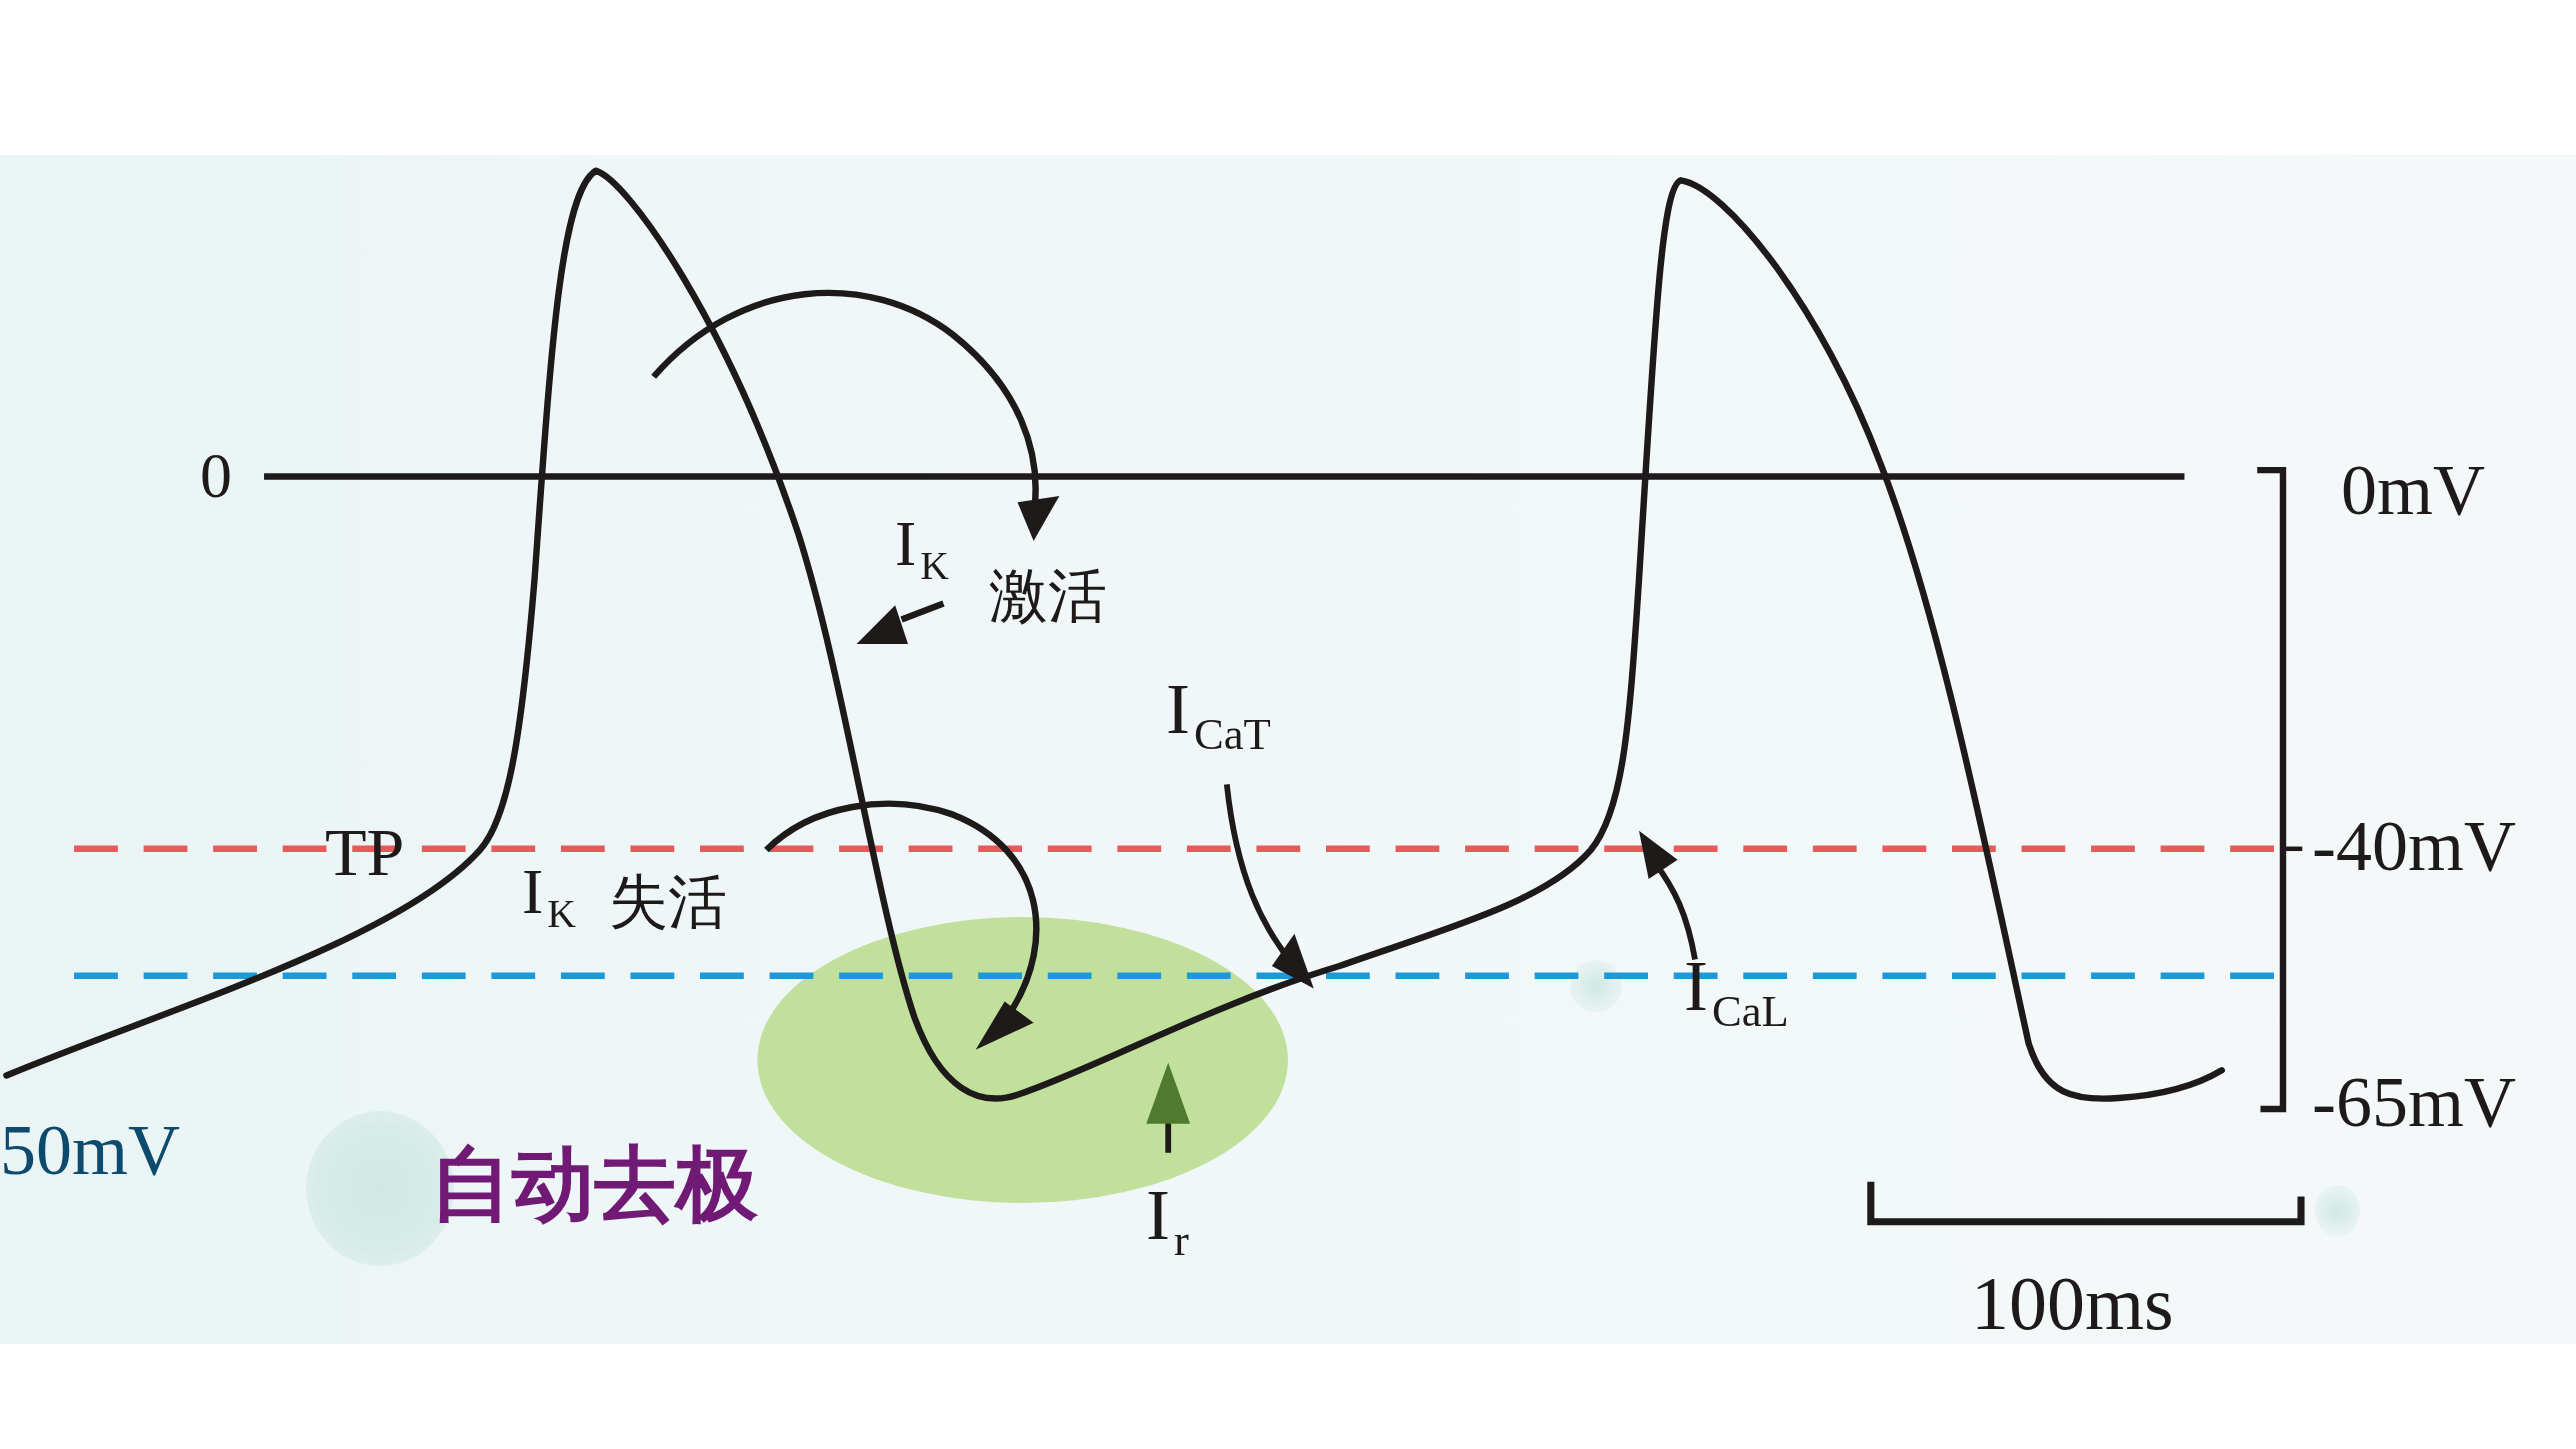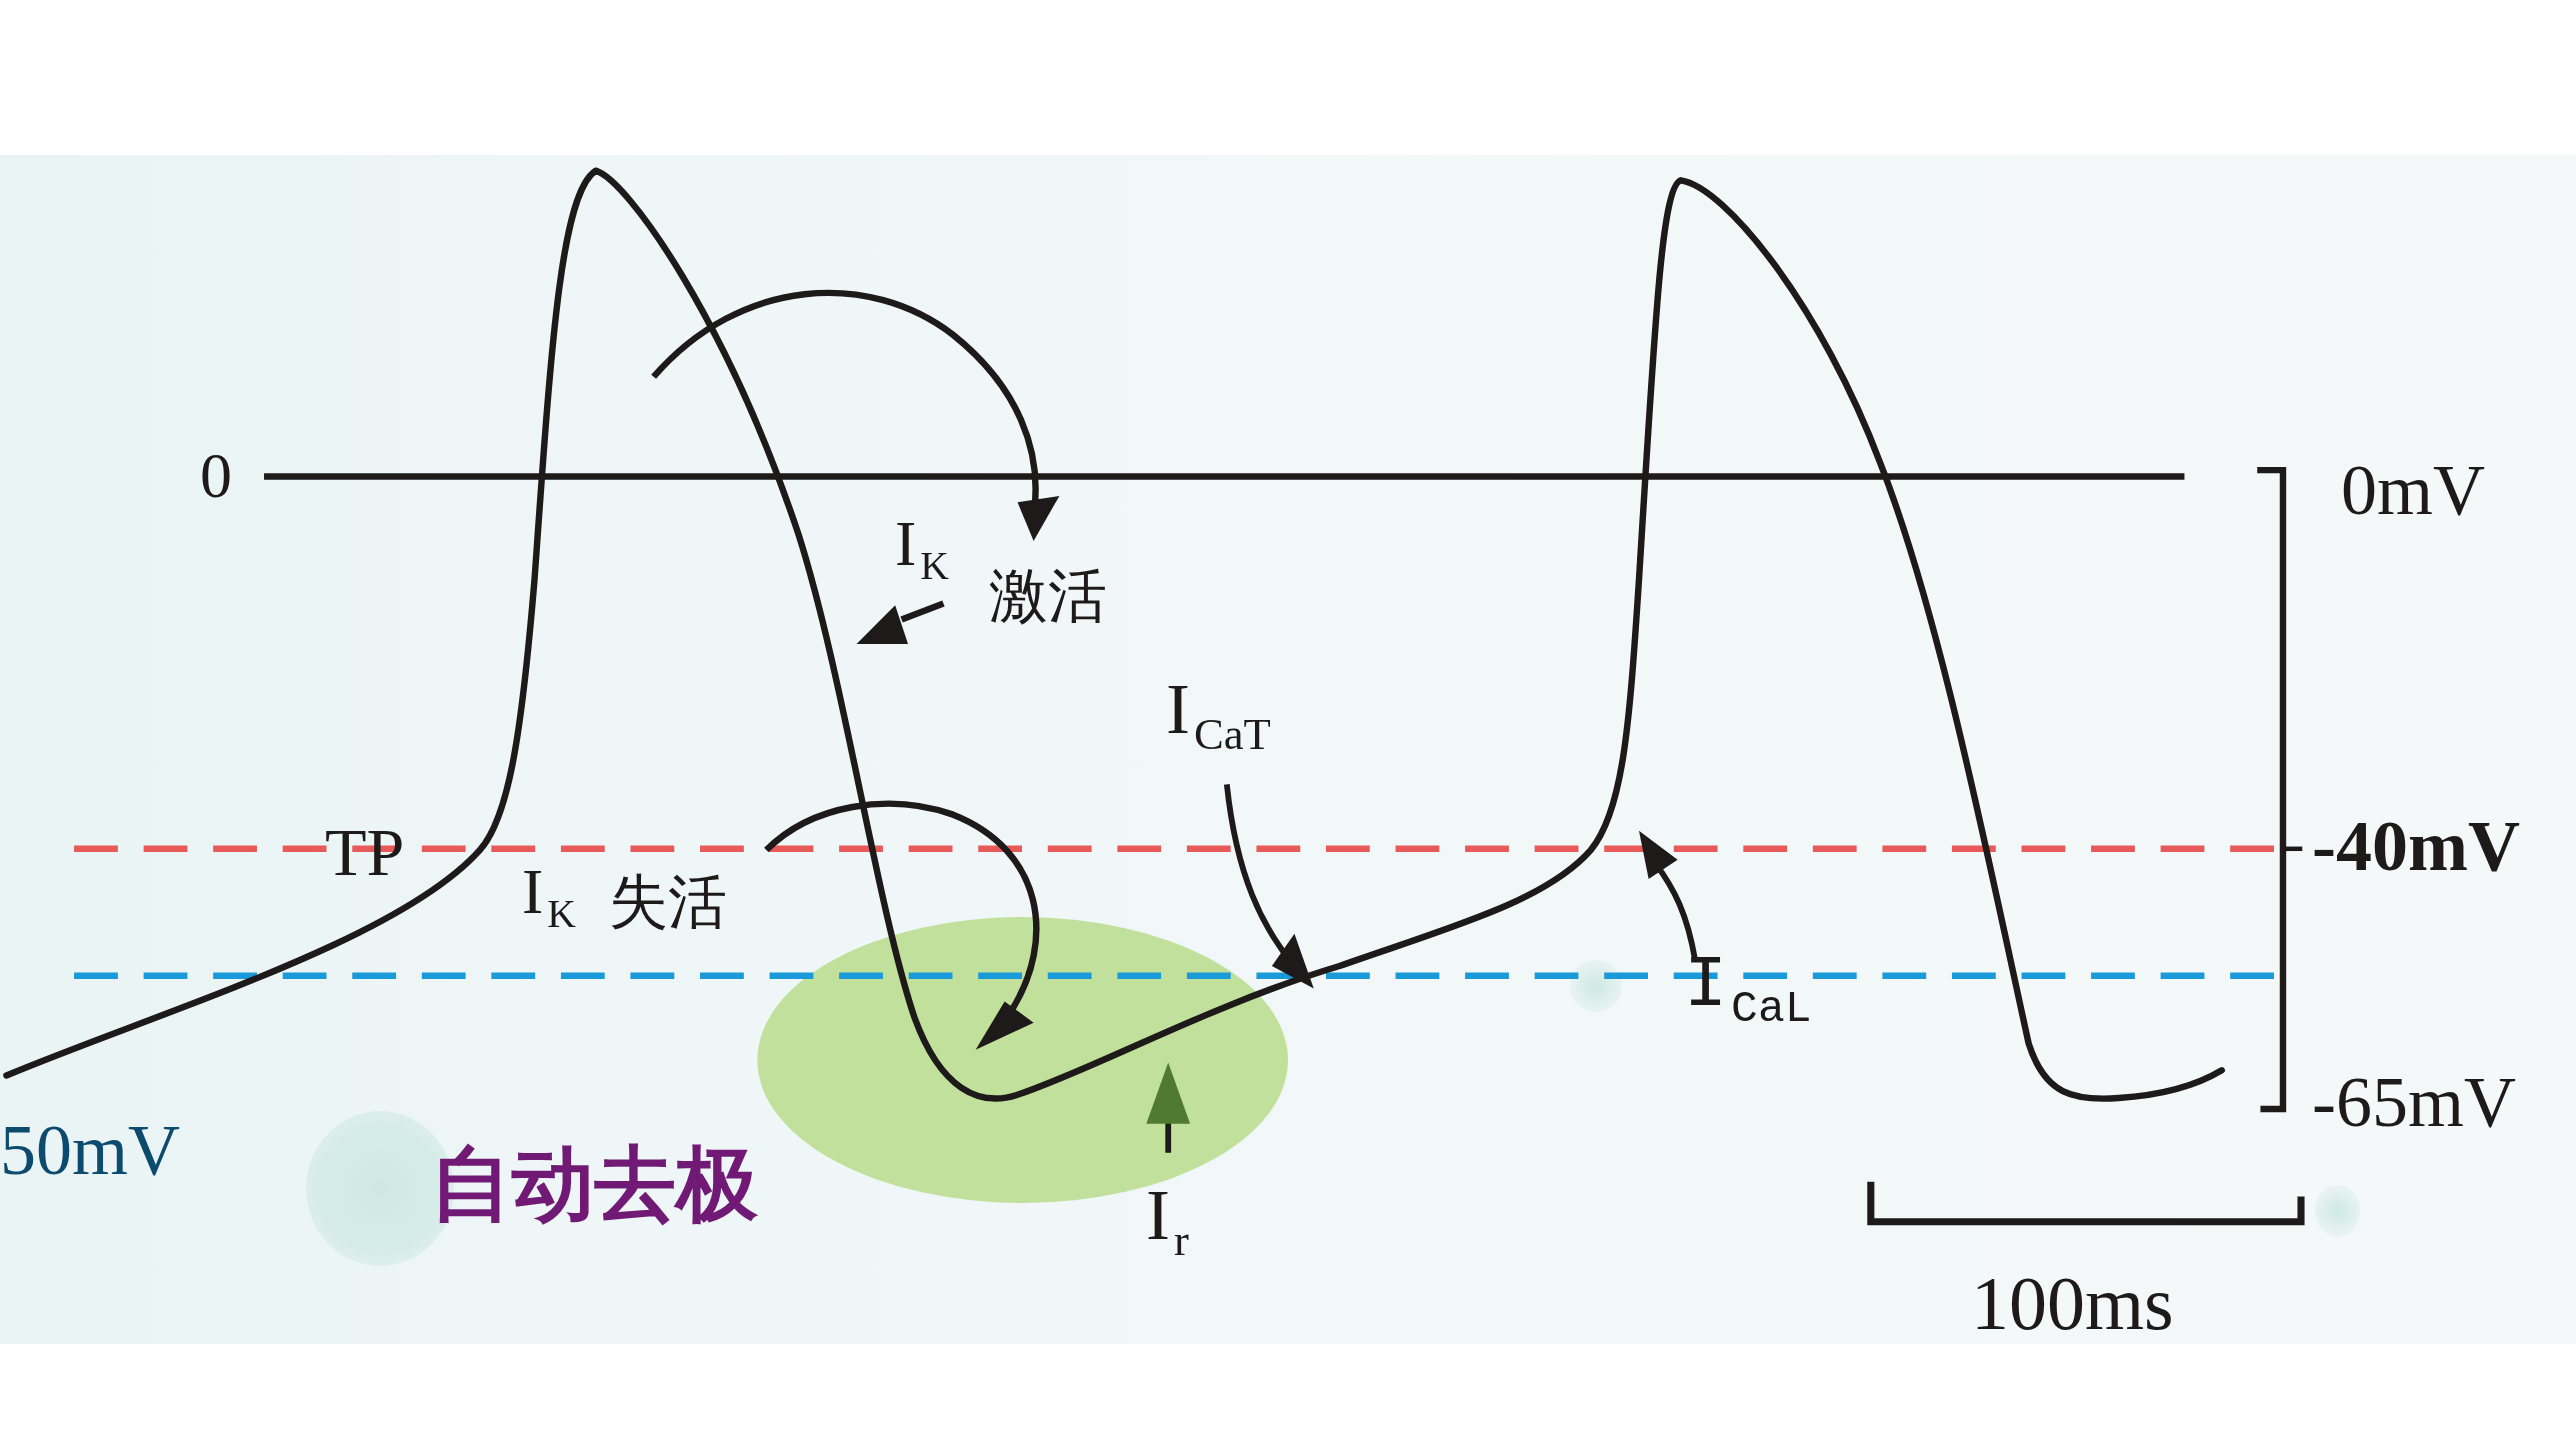--- a/index.html
+++ b/index.html
@@ -68,39 +68,39 @@
   <polygon points="2545,1290 2605,1335 2560,1365" fill="#1e1a1a"></polygon>
 
   <line x1="1814" y1="1790" x2="1814" y2="1700" stroke="#1e1a1a" stroke-width="9"></line>
   <polygon points="1814,1650 1780,1745 1848,1745" fill="#4f7a30"></polygon>
 
   <path d="M2905,1835 L2905,1897 L3573,1897 L3573,1858" fill="none" stroke="#1e1a1a" stroke-width="11"></path>
 </svg>
 
 <div class="lbl" style="left:200px;top:444px;font-size:64px;">0</div>
 <div class="lbl" style="left:2341px;top:454px;font-size:72px;">0mV</div>
-<div class="lbl" style="left:2312px;top:810px;font-size:72px;font-weight:bold;">-40mV</div>
+<div class="lbl" style="left:2312px;top:810px;font-size:72px;">-40mV</div>
 <div class="lbl" style="left:2312px;top:1066px;font-size:72px;">-65mV</div>
 <div class="lbl" style="left:0px;top:1114px;font-size:72px;color:#0c4a6e;">50mV</div>
 <div class="lbl" style="left:325px;top:818px;font-size:68px;">TP</div>
 
 <div class="lbl" style="left:895px;top:512px;font-size:64px;">
   <span>I</span><span class="sub">K</span>
 </div>
 <div class="lbl cjk" style="left:989px;top:567px;font-size:59px;">激活</div>
 
 <div class="lbl" style="left:522px;top:860px;font-size:64px;">
   <span>I</span><span class="sub">K</span>
 </div>
 <span class="lbl cjk" style="left:609px;top:873px;font-size:59px;">失活</span>
 
 <div class="lbl" style="left:1166px;top:673px;font-size:72px;">
   <span>I</span><span class="sub">CaT</span>
 </div>
-<div class="lbl" style="left:1684px;top:950px;font-size:72px;font-family:Liberation Mono, monospace;">
+<div class="lbl" style="left:1684px;top:950px;font-size:72px;">
   <span>I</span><span class="sub">CaL</span>
 </div>
 <div class="lbl" style="left:1146px;top:1179px;font-size:72px;">
   <span>I</span><span class="sub">r</span>
 </div>
 
 <div class="green-label" style="left:430px;top:1143px;font-size:82px;color:#701a75;">自动去极</div>
 
 <div class="lbl" style="left:1971px;top:1265px;font-size:76px;">100ms</div>
 

